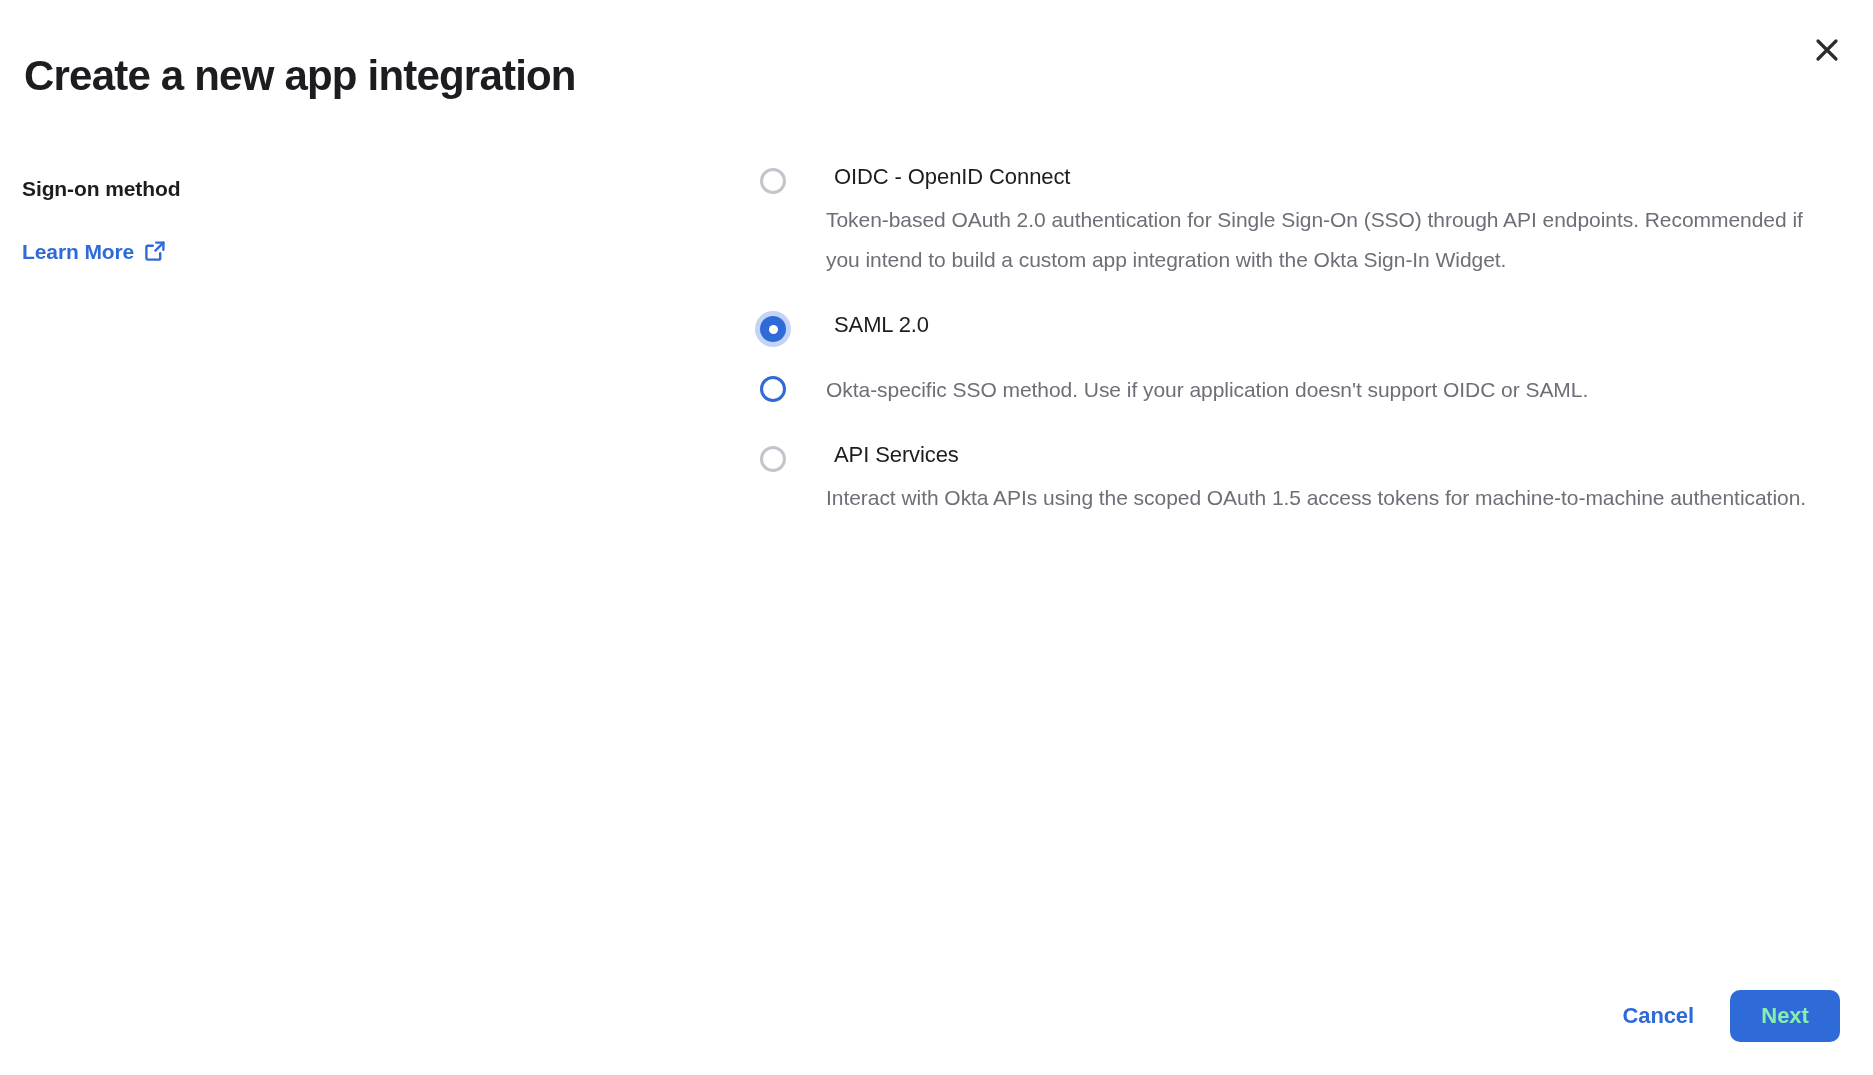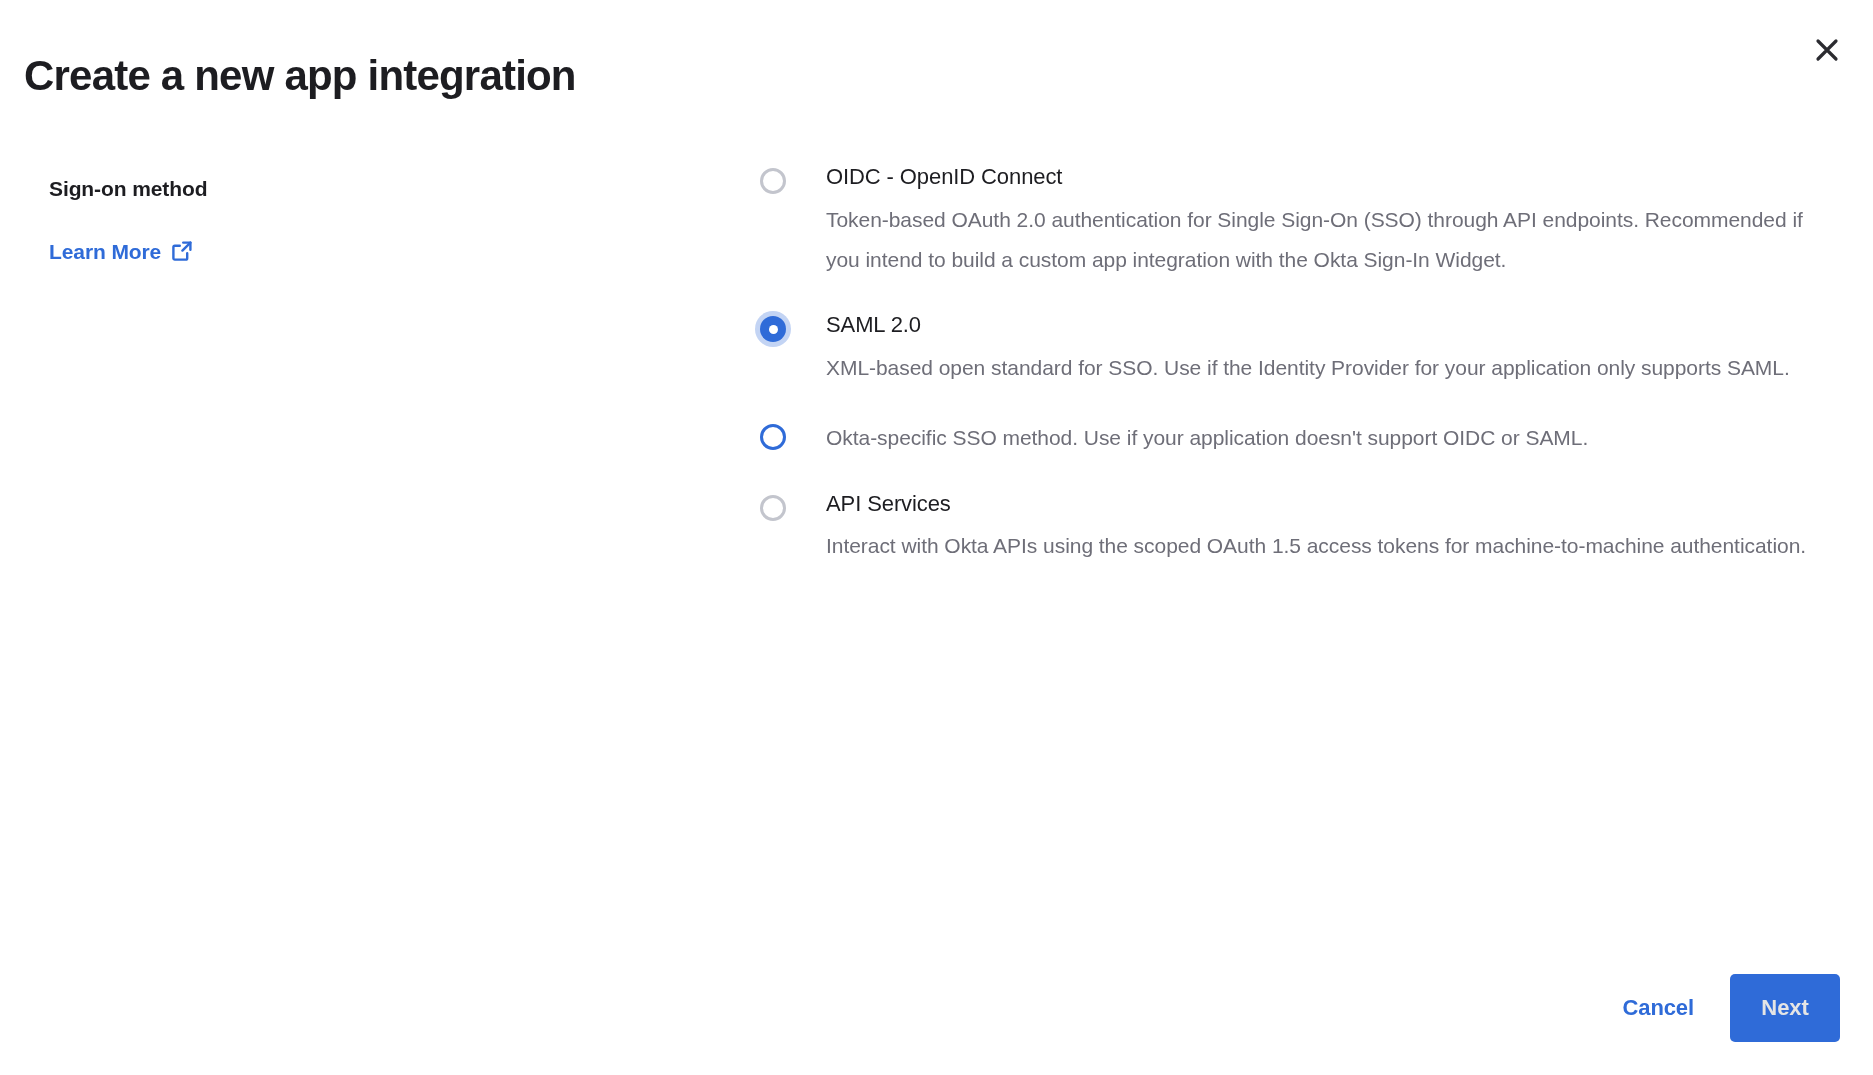--- a/index.html
+++ b/index.html
@@ -50,21 +50,21 @@
     font-weight: bold;
     letter-spacing: -0.8px;
     color: #1d1d21;
     margin: 0;
     line-height: 1.15;
   }
 
   
   .left-col {
     position: absolute;
-    left: 49px;
+    left: 22px;
     top: 175px;
     width: 520px;
   }
   .section-label {
     font-size: 21px;
     font-weight: bold;
     color: #1d1d21;
     line-height: 1.3;
     margin: 0 0 38px 0;
     letter-spacing: -0.1px;
@@ -128,21 +128,21 @@
     margin-top: -4.5px;
     border-radius: 50%;
     background: #ffffff;
   }
 
   .option-title {
     font-size: 22px;
     color: #1d1d21;
     line-height: 1.35;
     letter-spacing: -0.1px;
-    margin: 0 0 8px 0;
+    margin: 0 0 8px 8px;
   }
   .option-desc {
     font-size: 21px;
     color: #6e6e78;
     line-height: 1.92;
     letter-spacing: -0.05px;
     margin: 0;
     max-width: 1070px;
   }
 
@@ -162,29 +162,29 @@
     font-size: 22px;
     font-weight: bold;
     font-family: inherit;
     cursor: pointer;
     padding: 10px 4px;
     letter-spacing: -0.1px;
   }
   .btn-next {
     border: none;
     background: #2f6bd8;
-    color: #e5e5e5;
+    color: #86efac;
     font-size: 22px;
     font-weight: bold;
     font-family: inherit;
     cursor: pointer;
     padding: 0 26px;
-    height: 68px;
+    height: 52px;
     min-width: 110px;
-    border-radius: 5px;
+    border-radius: 10px;
     letter-spacing: -0.1px;
   }
 </style>
 </head>
 <body>
 
 <div class="dialog">
 
   <button class="close-btn" aria-label="Close">
     <span>
@@ -214,21 +214,20 @@
 
     <div class="option">
       <span class="radio"></span>
       <div class="option-title">OIDC - OpenID Connect</div>
       <div class="option-desc">Token-based OAuth 2.0 authentication for Single Sign-On (SSO) through API endpoints. Recommended if you intend to build a custom app integration with the Okta Sign-In Widget.</div>
     </div>
 
     <div class="option">
       <span class="radio checked"></span>
       <div class="option-title">SAML 2.0</div>
-      <div class="option-desc">XML-based open standard for SSO. Use if the Identity Provider for your application only supports SAML.</div>
     </div>
 
     <div class="option">
       <span class="radio outlined"></span>
       <div class="option-desc">Okta-specific SSO method. Use if your application doesn't support OIDC or SAML.</div>
     </div>
 
     <div class="option">
       <span class="radio"></span>
       <div class="option-title">API Services</div>

